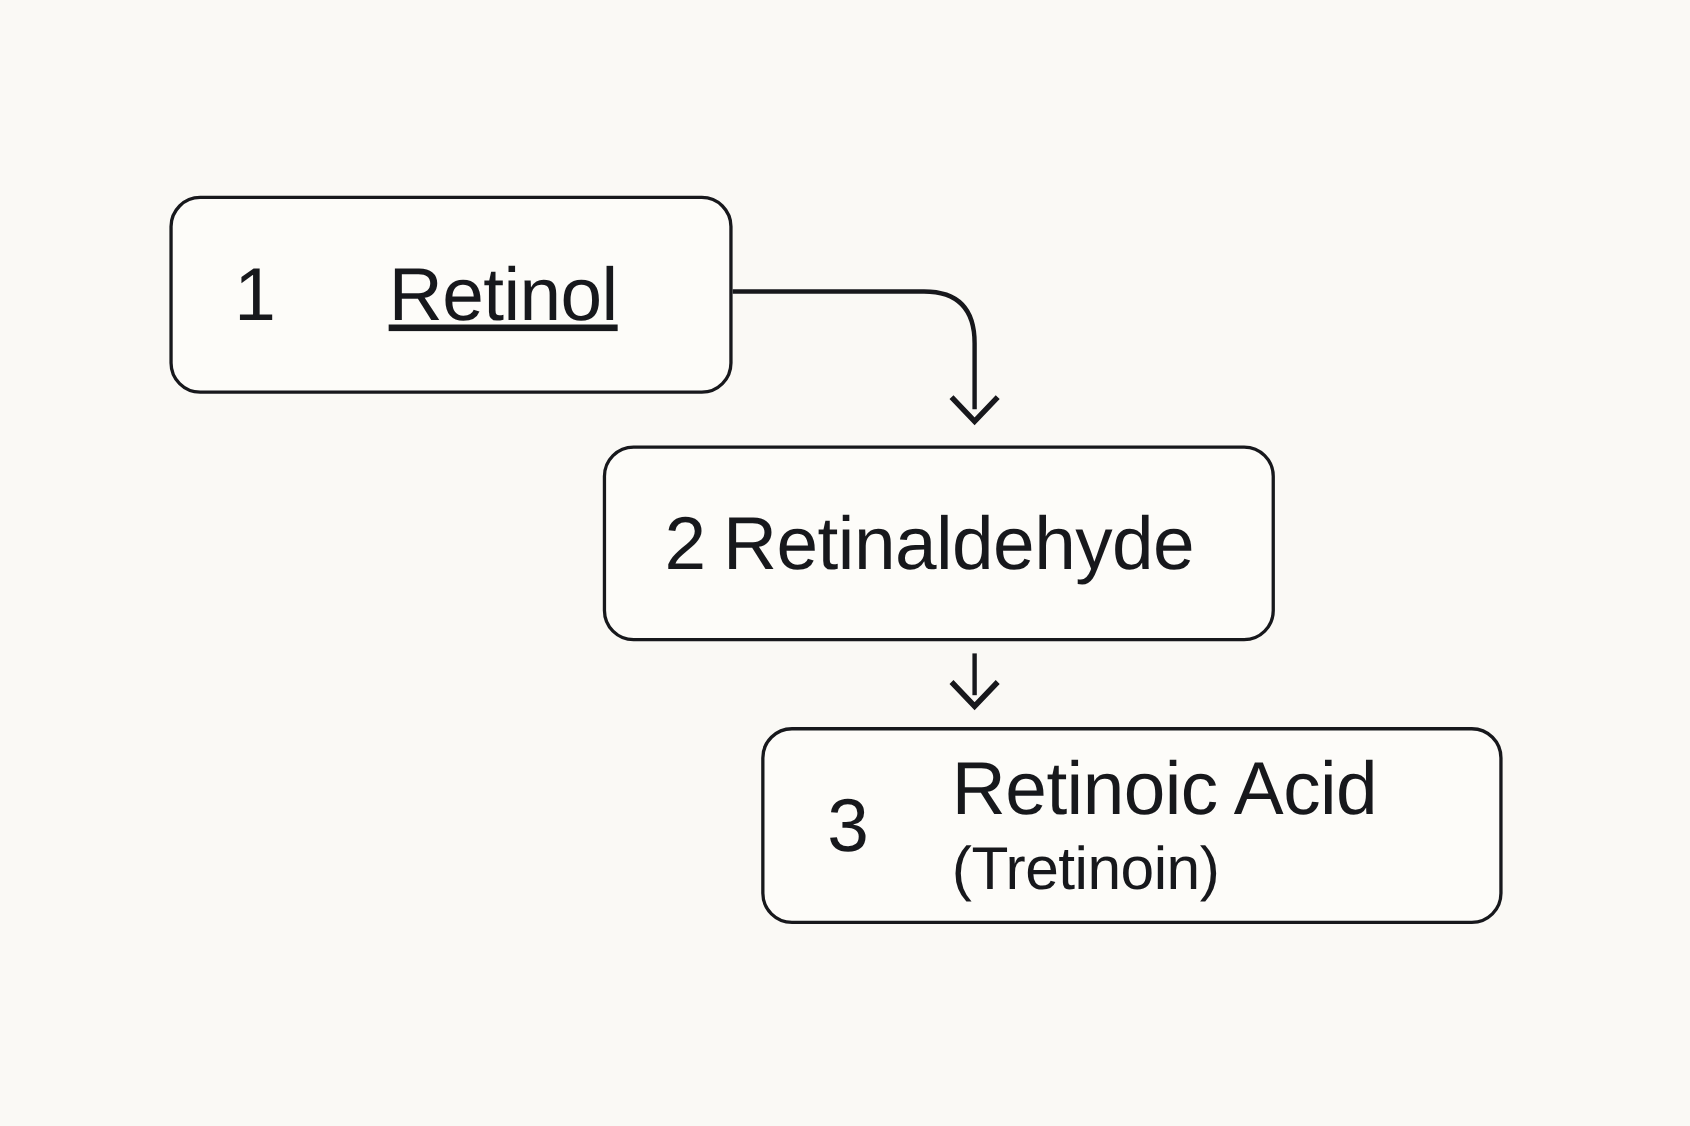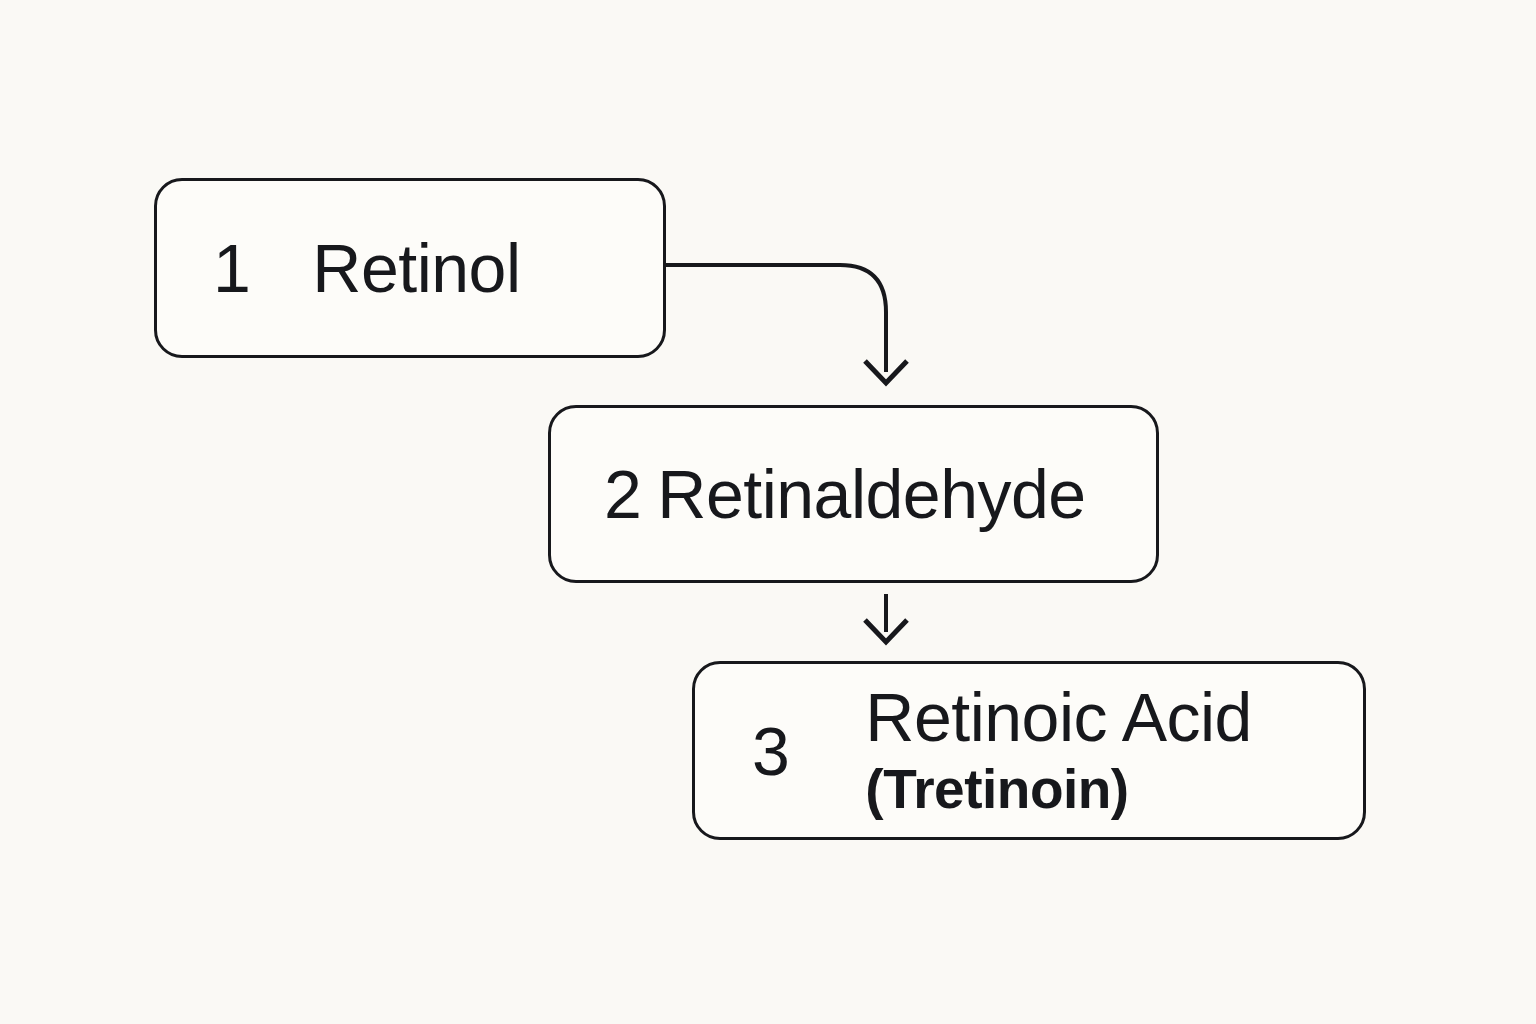--- a/index.html
+++ b/index.html
@@ -51,21 +51,21 @@
     white-space: pre;
   }
 
   .node-1 {
     left: 154px;
     top: 178px;
     width: 512px;
     height: 180px;
     padding-left: 56px;
   }
-  .node-1 .label { margin-left: 62px; }
+  .node-1 .label { margin-left: 103px; text-decoration: underline; }
 
   .node-2 {
     left: 548px;
     top: 405px;
     width: 611px;
     height: 178px;
     padding-left: 53px;
   }
   .node-2 .label { margin-left: 16px; }
 
@@ -87,21 +87,20 @@
     font-size: 68px;
     line-height: 1.05;
     white-space: pre;
   }
 
   .label-block .label-sub {
     font-size: 55px;
     line-height: 1.1;
     margin-top: 6px;
     white-space: pre;
-    font-weight: bold;
   }
 </style>
 </head>
 <body>
 
 <div class="canvas">
 
   <svg class="connectors" viewBox="0 0 1536 1024" xmlns="http://www.w3.org/2000/svg">
 
     <g>

